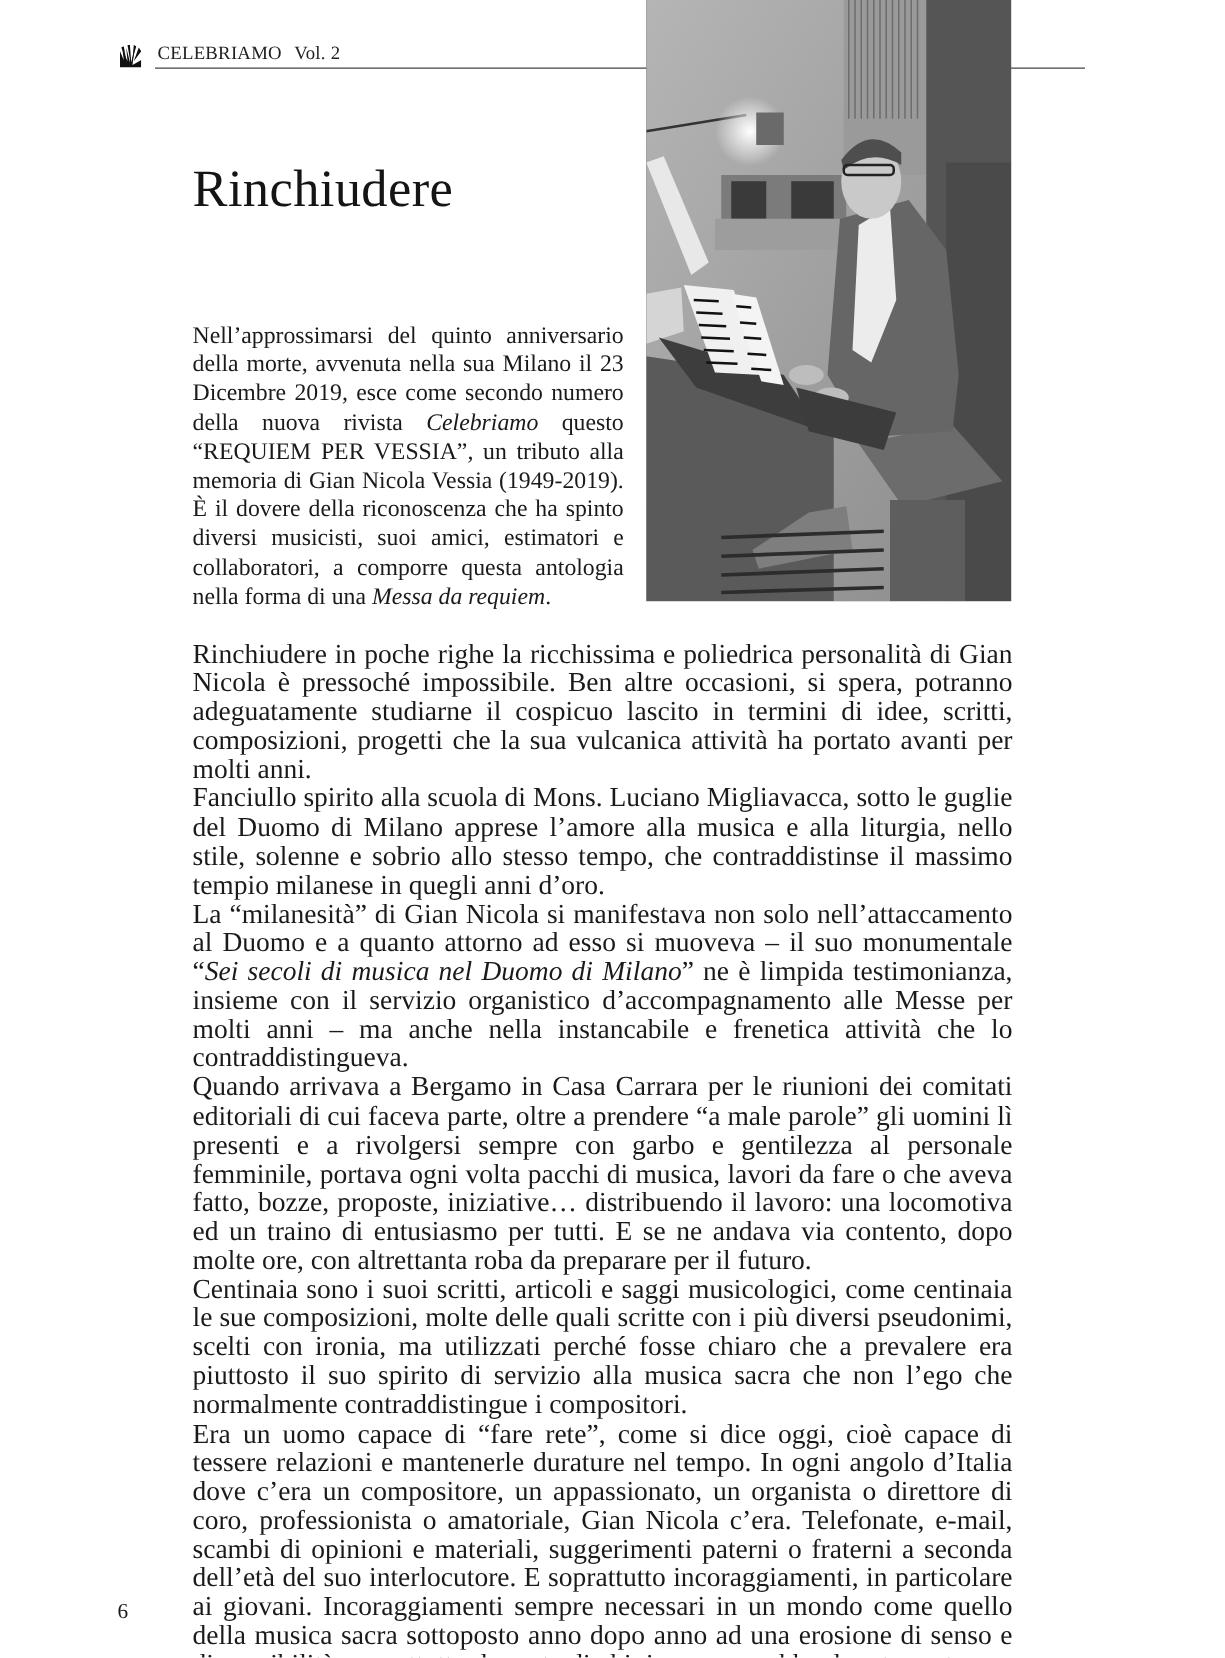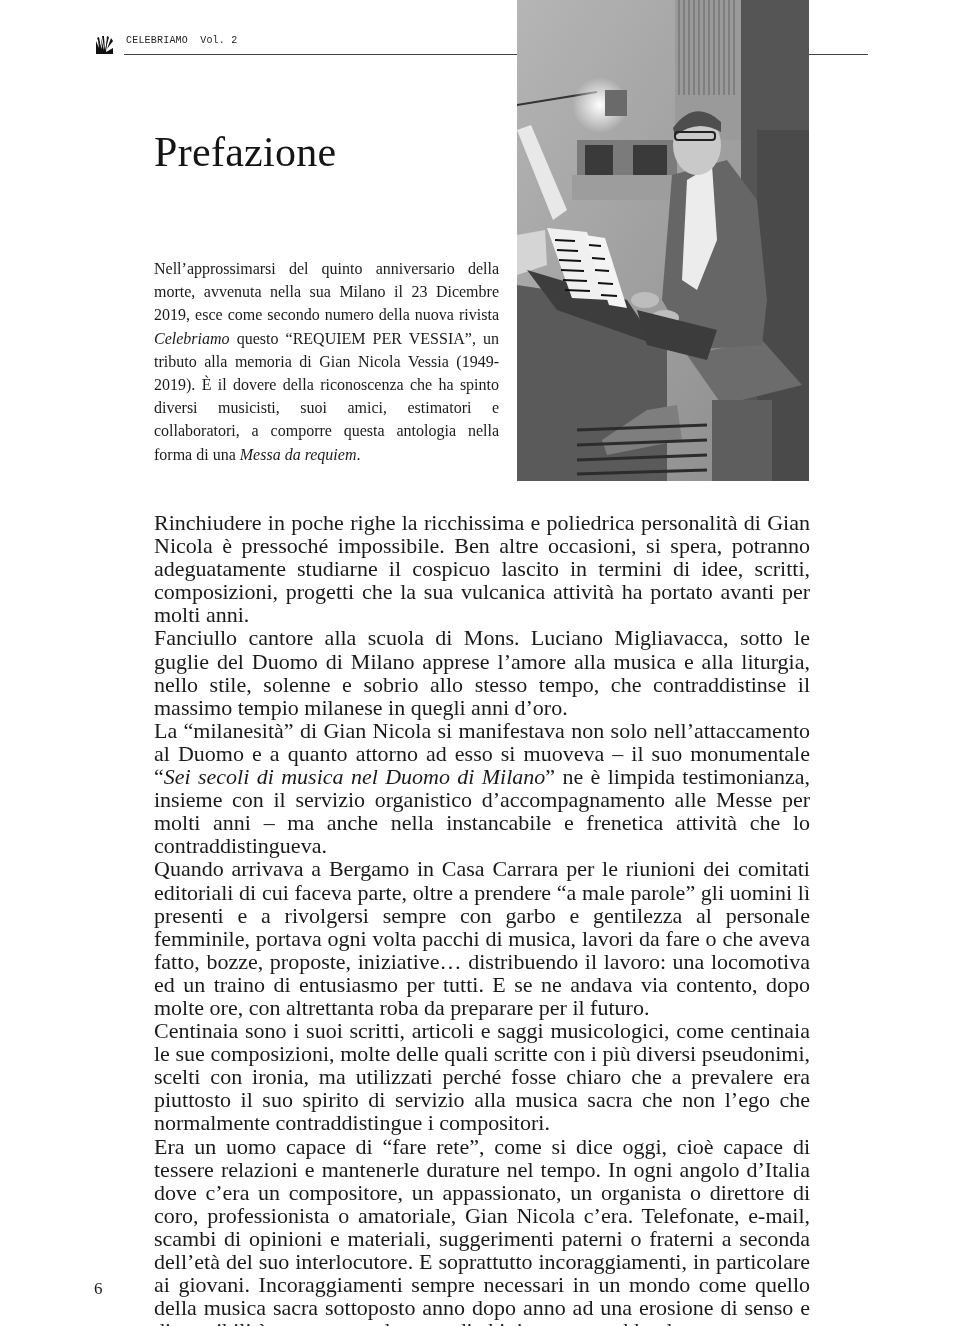--- a/index.html
+++ b/index.html
@@ -1,43 +1,43 @@
 <!DOCTYPE html>
 <html><head>
 <meta charset="utf-8">
 <style>
   html, body { margin: 0; padding: 0; background: #ffffff; }
   body { width: 980px; height: 1326px; position: relative; overflow: hidden;
          font-family: "Liberation Serif", "DejaVu Serif", serif; color: #1a1a1a; }
   .header-rule { position: absolute; left: 124px; top: 54px; width: 744px; height: 1px; background: #444; }
   .logo { position: absolute; left: 96px; top: 36px; width: 17px; height: 18px; }
-  .running-head { position: absolute; left: 126px; top: 35px; font-size: 10px; letter-spacing: 0.2px; color: #222; font-family: Liberation Mono, monospace; }
+  .running-head { position: absolute; left: 126px; top: 35px; font-size: 15px; letter-spacing: 0.2px; color: #222; }
   .running-head .vol { margin-left: 6px; }
   .title { position: absolute; left: 154px; top: 128px; font-size: 42px; font-weight: normal; margin: 0; color: #151515; letter-spacing: 0.3px; }
   .photo { position: absolute; left: 517px; top: 0px; width: 292px; height: 481px; overflow: hidden; background: #777; }
-  .intro { position: absolute; left: 154px; top: 257px; width: 345px; font-size: 16px; line-height: 23.2px; text-align: justify; margin: 0; }
+  .intro { position: absolute; left: 154px; top: 257px; width: 345px; font-size: 19px; line-height: 23.2px; text-align: justify; margin: 0; }
   .body-text { position: absolute; left: 154px; top: 511px; width: 656px; font-size: 22px; line-height: 23.1px; }
   .body-text p { margin: 0; text-align: justify; }
   .page-number { position: absolute; left: 94px; top: 1279px; font-size: 17px; }
   i { font-style: italic; }
 </style>
 </head>
 <body>
 
 <svg class="logo" viewBox="0 0 17 18">
   <path d="M0 5 L0 18 L17 18 L17 12 L10 16 L12 0 L9 14 L8 1 L8 14 L5 2 L6 13 L2 4 L3 12 Z" fill="#111"></path>
   <path d="M1 2 L5 12 L3 1 Z M6 0 L8 12 L8 0 Z M11 0 L10 12 L13 1 Z M15 2 L11 13 L17 5 Z" fill="#111"></path>
 </svg>
 <div class="running-head">
   <span>CELEBRIAMO</span>
   <span class="vol">Vol. 2</span>
 </div>
 <div class="header-rule"></div>
 
-<h1 class="title">Prefazione</h1>
+<h1 class="title">Rinchiudere</h1>
 
 <div class="photo" title="Gian Nicola Vessia all'organo">
   <svg width="292" height="481" viewBox="0 0 292 481">
     <defs>
       <radialGradient id="lampglow" cx="0.5" cy="0.5" r="0.5">
         <stop offset="0" stop-color="#ffffff" stop-opacity="1"></stop>
         <stop offset="1" stop-color="#ffffff" stop-opacity="0"></stop>
       </radialGradient>
       <linearGradient id="wall" x1="0" y1="0" x2="1" y2="1">
         <stop offset="0" stop-color="#b5b5b5"></stop>
@@ -118,20 +118,20 @@
       <line x1="60" y1="460" x2="190" y2="455"></line>
         <line x1="60" y1="474" x2="190" y2="470"></line>
     </g>
   </svg>
 </div>
 
 <p class="intro"><span>Nell’approssimarsi del quinto anniversario della morte, avvenuta nella sua Milano il 23 Dicembre 2019, esce come secondo numero della nuova rivista </span><i>Celebriamo</i><span> questo “REQUIEM PER VESSIA”, un tributo alla memoria di Gian Nicola Vessia (1949-2019). È il dovere della riconoscenza che ha spinto diversi musicisti, suoi amici, estimatori e collaboratori, a comporre questa antologia nella forma di una </span><i>Messa da requiem</i><span>.</span></p>
 
 <div class="body-text">
   <p>Rinchiudere in poche righe la ricchissima e poliedrica personalità di Gian Nicola è pressoché impossibile. Ben altre occasioni, si spera, potranno adeguatamente studiarne il cospicuo lascito in termini di idee, scritti, composizioni, progetti che la sua vulcanica attività ha portato avanti per molti anni.</p>
-  <p>Fanciullo cantore alla scuola di Mons. Luciano Migliavacca, sotto le guglie del Duomo di Milano apprese l’amore alla musica e alla liturgia, nello stile, solenne e sobrio allo stesso tempo, che contraddistinse il massimo tempio milanese in quegli anni d’oro.</p>
+  <p>Fanciullo spirito alla scuola di Mons. Luciano Migliavacca, sotto le guglie del Duomo di Milano apprese l’amore alla musica e alla liturgia, nello stile, solenne e sobrio allo stesso tempo, che contraddistinse il massimo tempio milanese in quegli anni d’oro.</p>
   <p><span>La “milanesità” di Gian Nicola si manifestava non solo nell’attaccamento al Duomo e a quanto attorno ad esso si muoveva – il suo monumentale “</span><i>Sei secoli di musica nel Duomo di Milano</i><span>” ne è limpida testimonianza, insieme con il servizio organistico d’accompagnamento alle Messe per molti anni – ma anche nella instancabile e frenetica attività che lo contraddistingueva.</span></p>
   <p>Quando arrivava a Bergamo in Casa Carrara per le riunioni dei comitati editoriali di cui faceva parte, oltre a prendere “a male parole” gli uomini lì presenti e a rivolgersi sempre con garbo e gentilezza al personale femminile, portava ogni volta pacchi di musica, lavori da fare o che aveva fatto, bozze, proposte, iniziative… distribuendo il lavoro: una locomotiva ed un traino di entusiasmo per tutti. E se ne andava via contento, dopo molte ore, con altrettanta roba da preparare per il futuro.</p>
   <p>Centinaia sono i suoi scritti, articoli e saggi musicologici, come centinaia le sue composizioni, molte delle quali scritte con i più diversi pseudonimi, scelti con ironia, ma utilizzati perché fosse chiaro che a prevalere era piuttosto il suo spirito di servizio alla musica sacra che non l’ego che normalmente contraddistingue i compositori.</p>
   <p>Era un uomo capace di “fare rete”, come si dice oggi, cioè capace di tessere relazioni e mantenerle durature nel tempo. In ogni angolo d’Italia dove c’era un compositore, un appassionato, un organista o direttore di coro, professionista o amatoriale, Gian Nicola c’era. Telefonate, e-mail, scambi di opinioni e materiali, suggerimenti paterni o fraterni a seconda dell’età del suo interlocutore. E soprattutto incoraggiamenti, in particolare ai giovani. Incoraggiamenti sempre necessari in un mondo come quello della musica sacra sottoposto anno dopo anno ad una erosione di senso e di possibilità, soprattutto da parte di chi, invece, avrebbe dovuto sostenere il “meglio” per la liturgia. Cosa che lo faceva soffrire non poco.</p>
 </div>
 
 <div class="page-number">6</div>
 
 </body></html>

